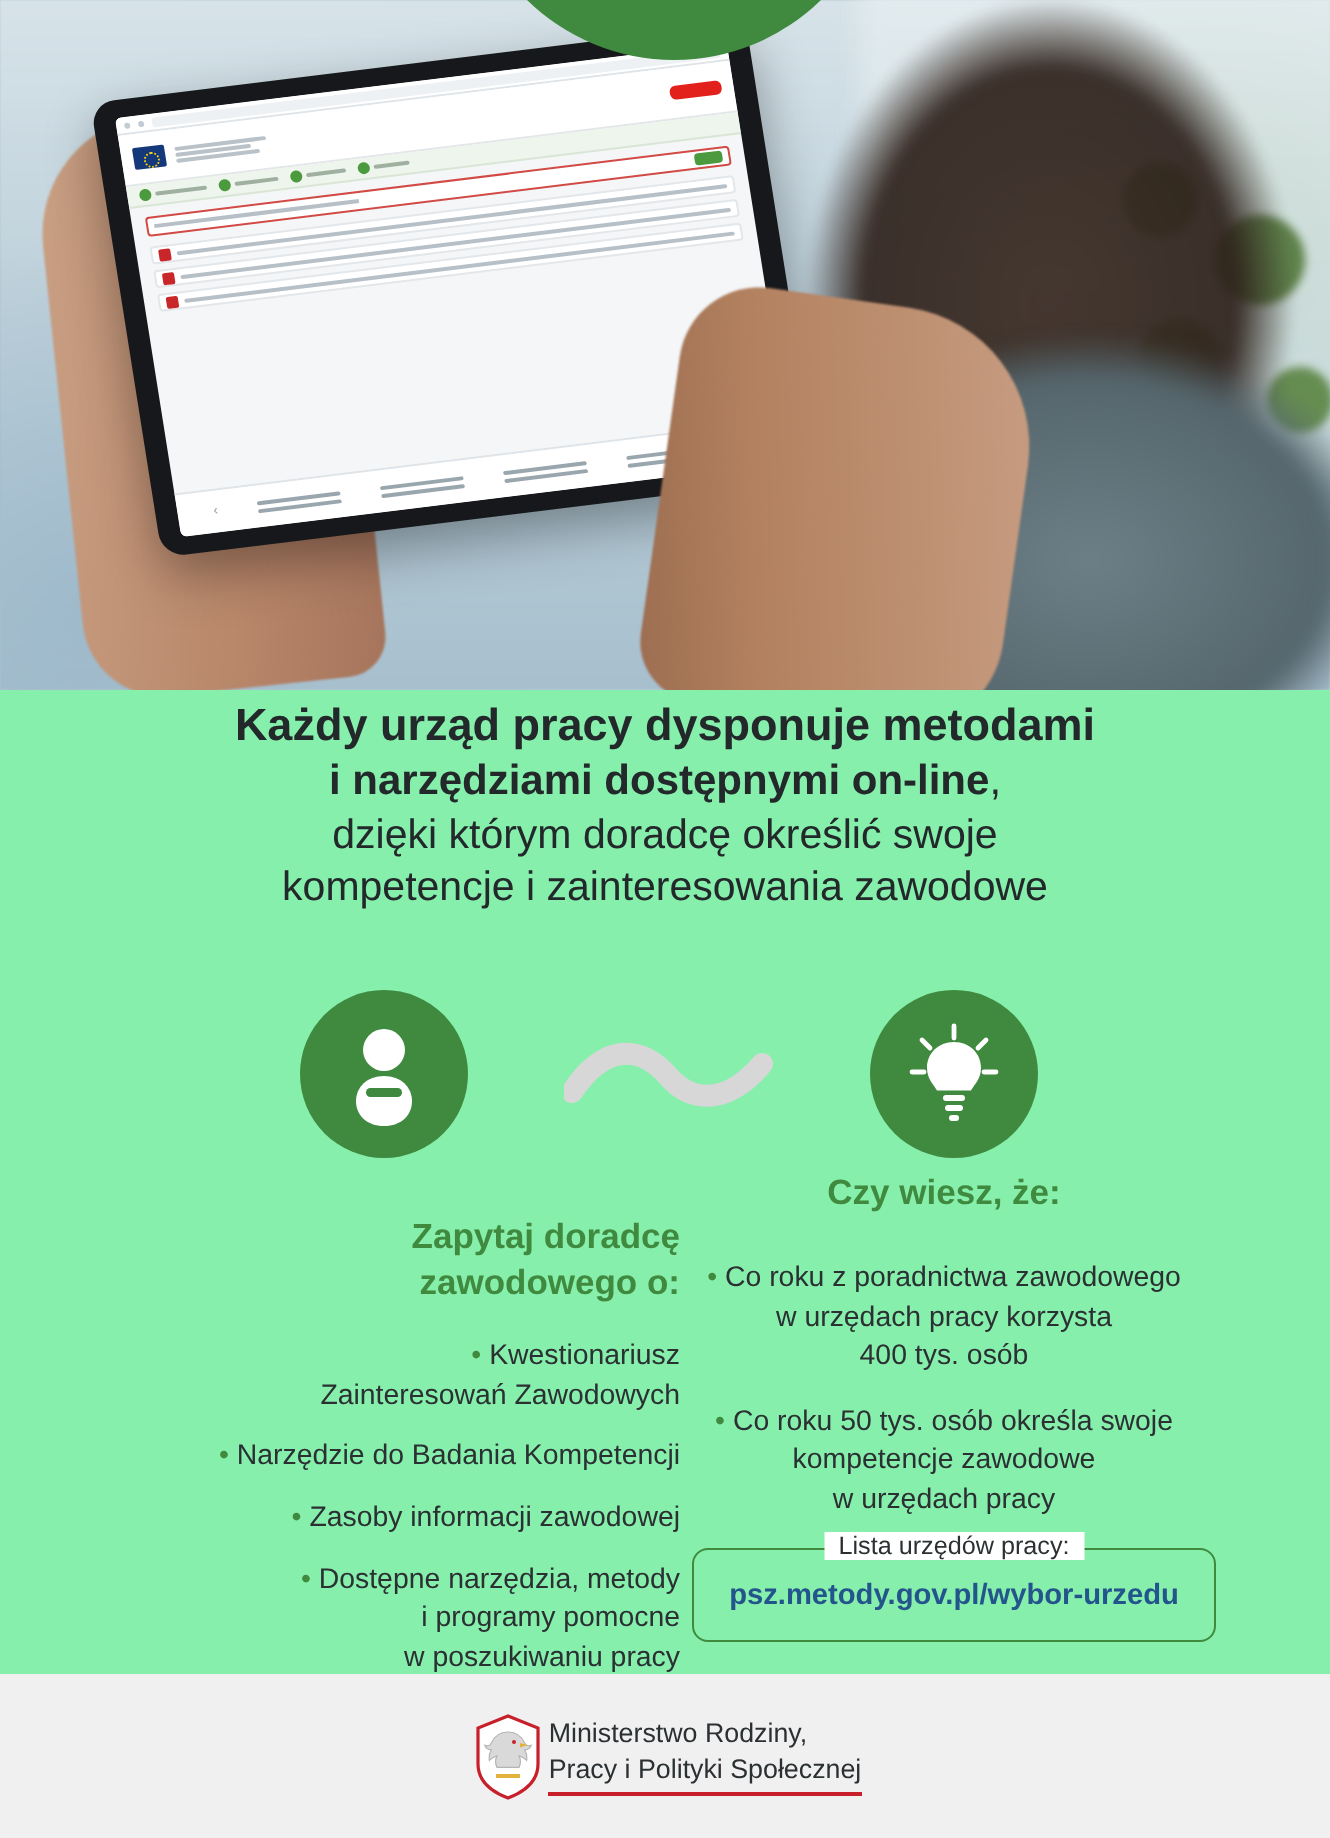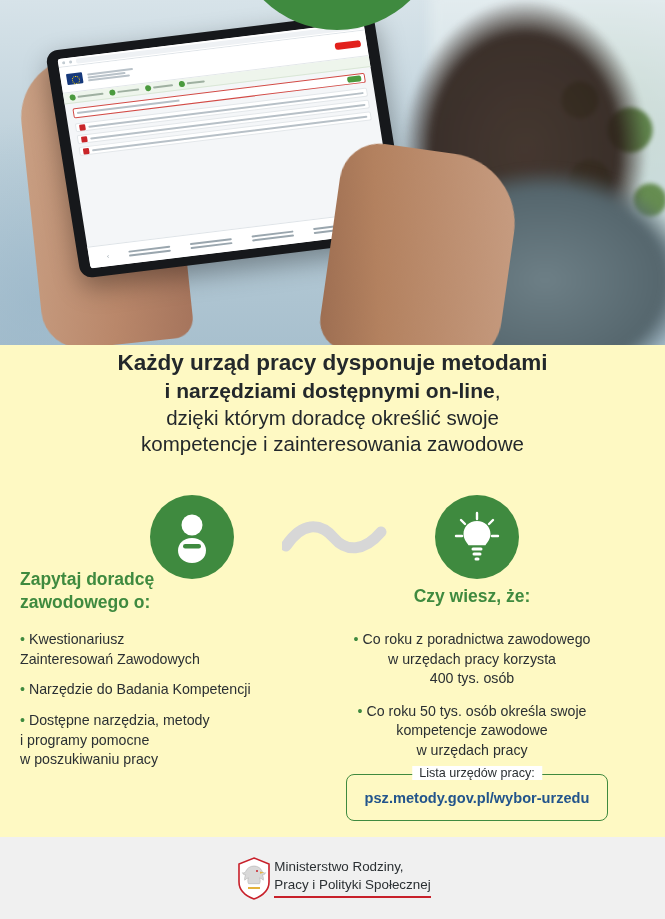--- a/index.html
+++ b/index.html
@@ -5,21 +5,21 @@
   * { box-sizing: border-box; margin: 0; padding: 0; }
   html, body {
     width: 665px; height: 919px;
     font-family: "Liberation Sans", sans-serif;
     background: #ffffff;
     overflow: hidden;
   }
   .poster {
     position: relative;
     width: 665px; height: 919px;
-    background: #fef9c3;
+    background: #86efac;
     overflow: hidden;
   }
 
   
   .photo {
     position: absolute;
     top: 0; left: 0;
     width: 665px; height: 345px;
     overflow: hidden;
     background: linear-gradient(160deg, #b9cdd8 0%, #9fb9c8 40%, #cfdde4 100%);
@@ -193,22 +193,22 @@
   .icon-left { left: 150px; }
   .icon-right { left: 435px; }
   .squiggle {
     position: absolute;
     left: 282px; top: 520px;
     width: 105px; height: 40px;
   }
 
   
   .col-left {
-    position: absolute; left: 20px; top: 568px; width: 320px;
-    text-align: left; color: #2b3033;
+    position: absolute; left: 20px; top: 607px; width: 320px;
+    text-align: right; color: #2b3033;
   }
   .col-right {
     position: absolute; left: 312px; top: 585px; width: 320px;
     text-align: center; color: #2b3033;
   }
   .col-title {
     color: #3f8a3f; font-weight: bold; font-size: 17.5px; line-height: 1.32;
     margin-bottom: 16px;
   }
   .bullets { font-size: 14.2px; line-height: 1.38; }
@@ -382,20 +382,23 @@
     </div>
     <div class="bullets">
       <div class="item">
         <div><span class="dot">•</span> <span>Kwestionariusz</span></div>
         <div>Zainteresowań Zawodowych</div>
       </div>
       <div class="item">
         <div><span class="dot">•</span> <span>Narzędzie do Badania Kompetencji</span></div>
       </div>
       <div class="item">
+        <div><span class="dot">•</span> <span>Zasoby informacji zawodowej</span></div>
+      </div>
+      <div class="item">
         <div><span class="dot">•</span> <span>Dostępne narzędzia, metody</span></div>
         <div>i programy pomocne</div>
         <div>w poszukiwaniu pracy</div>
       </div>
     </div>
   </div>
 
   <div class="col-right">
     <div class="col-title" style="margin-bottom:22px">Czy wiesz, że:</div>
     <div>

